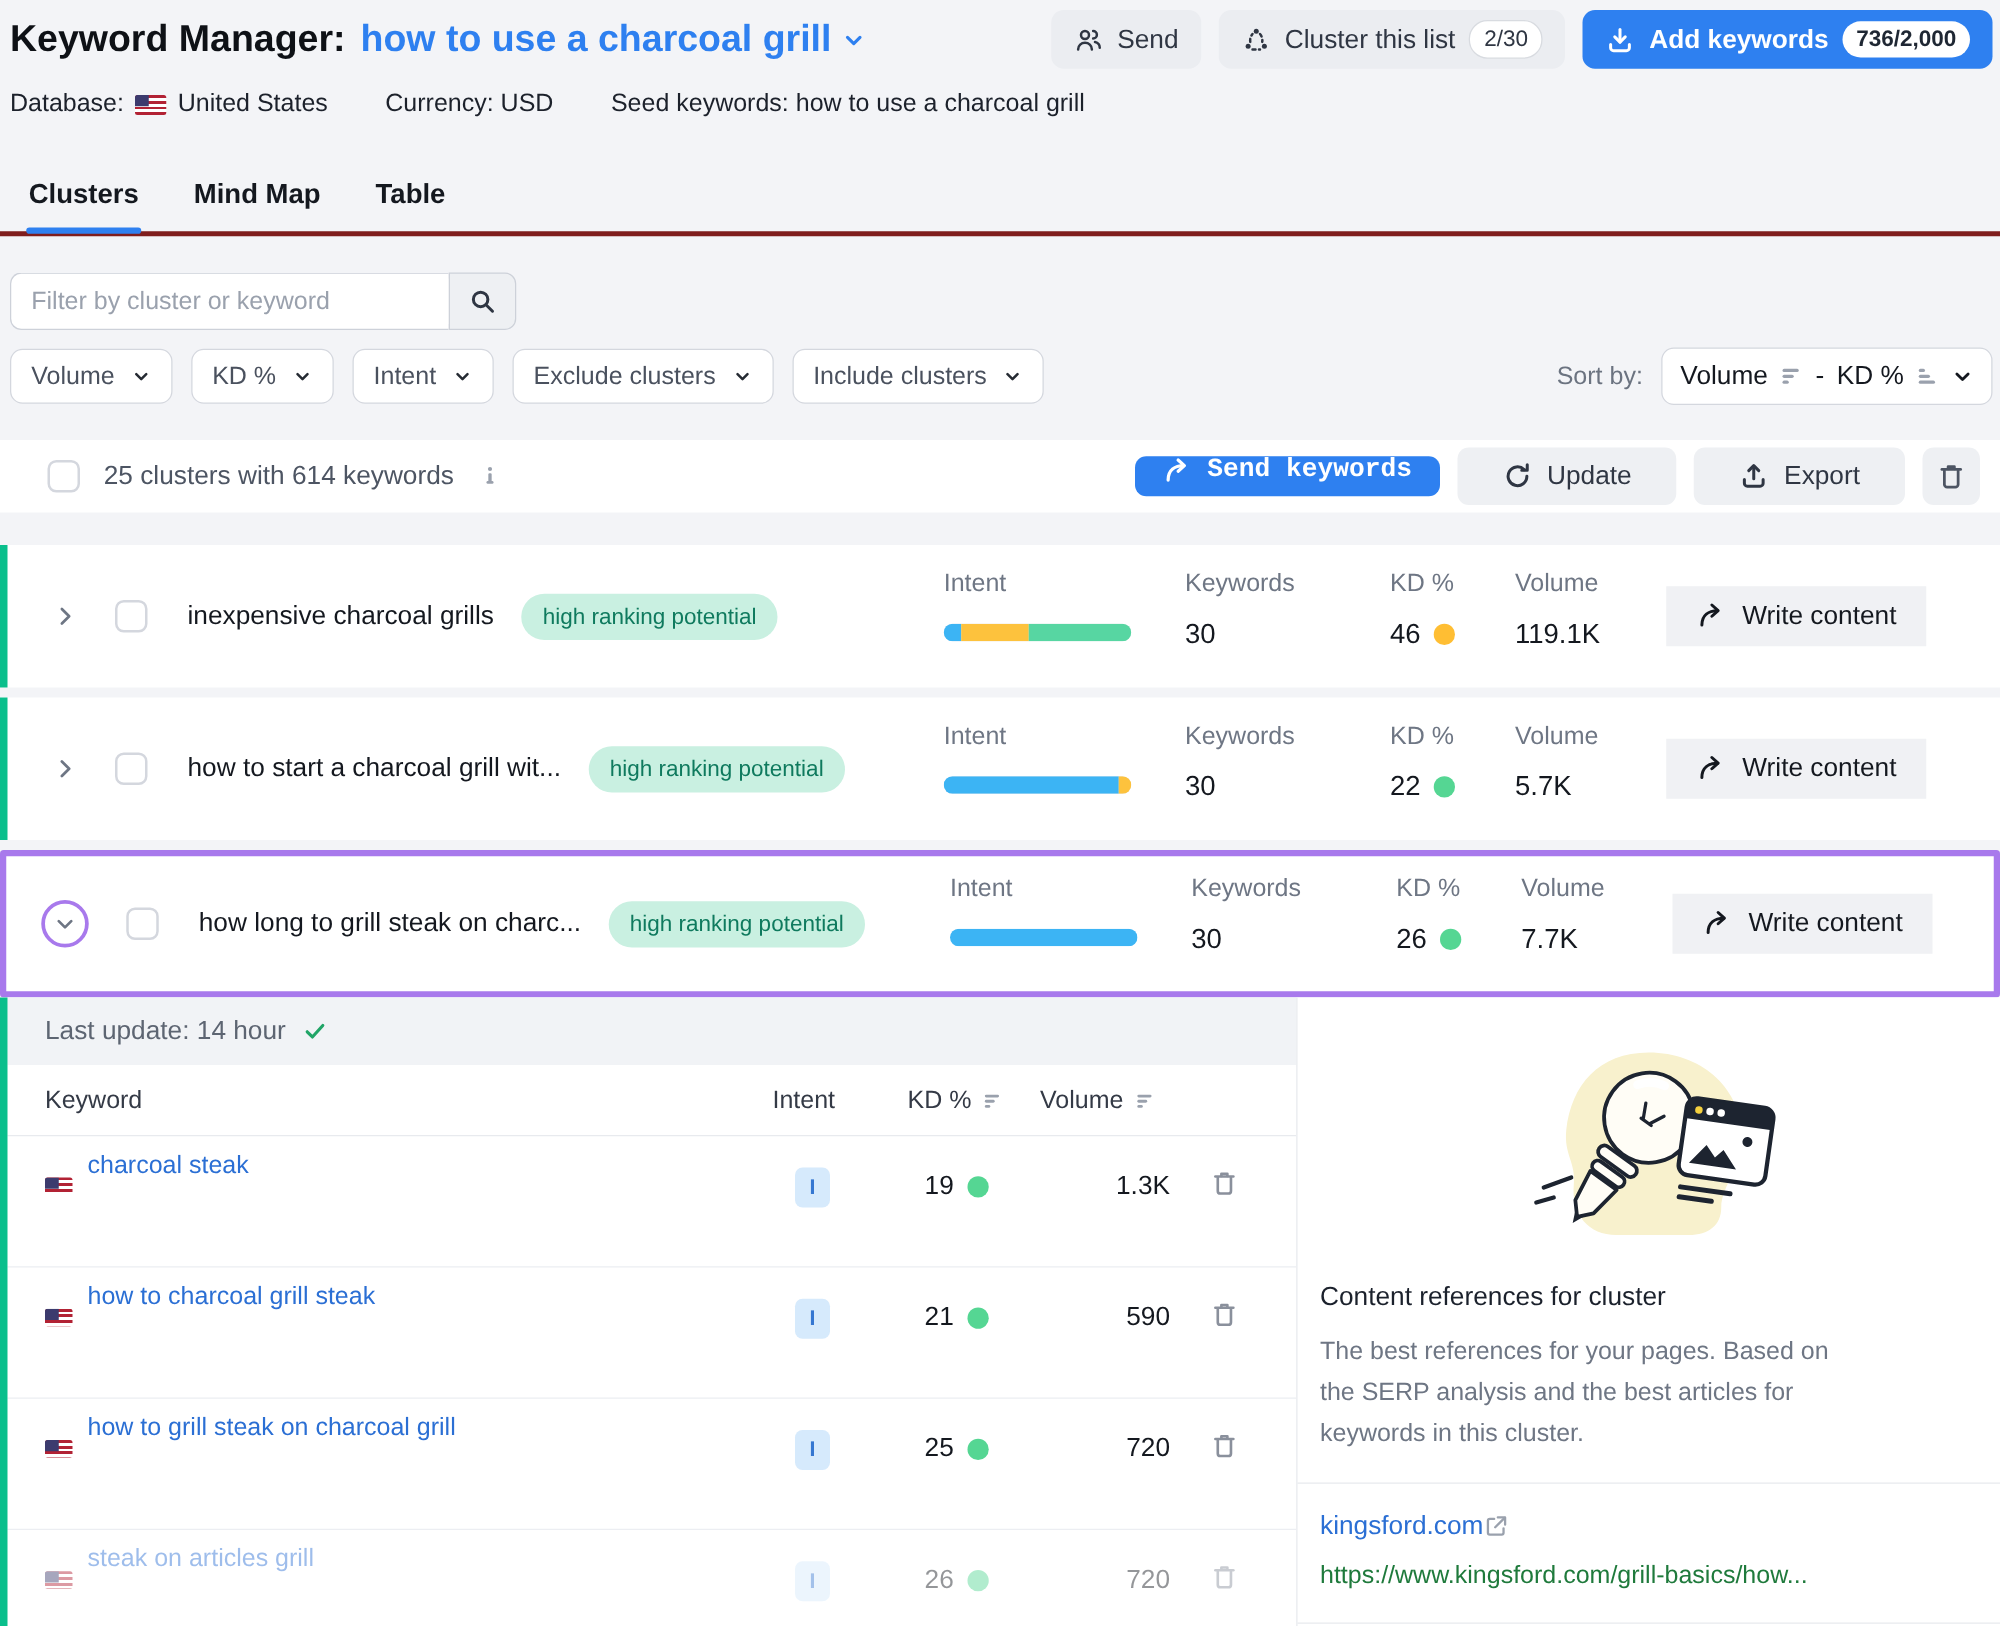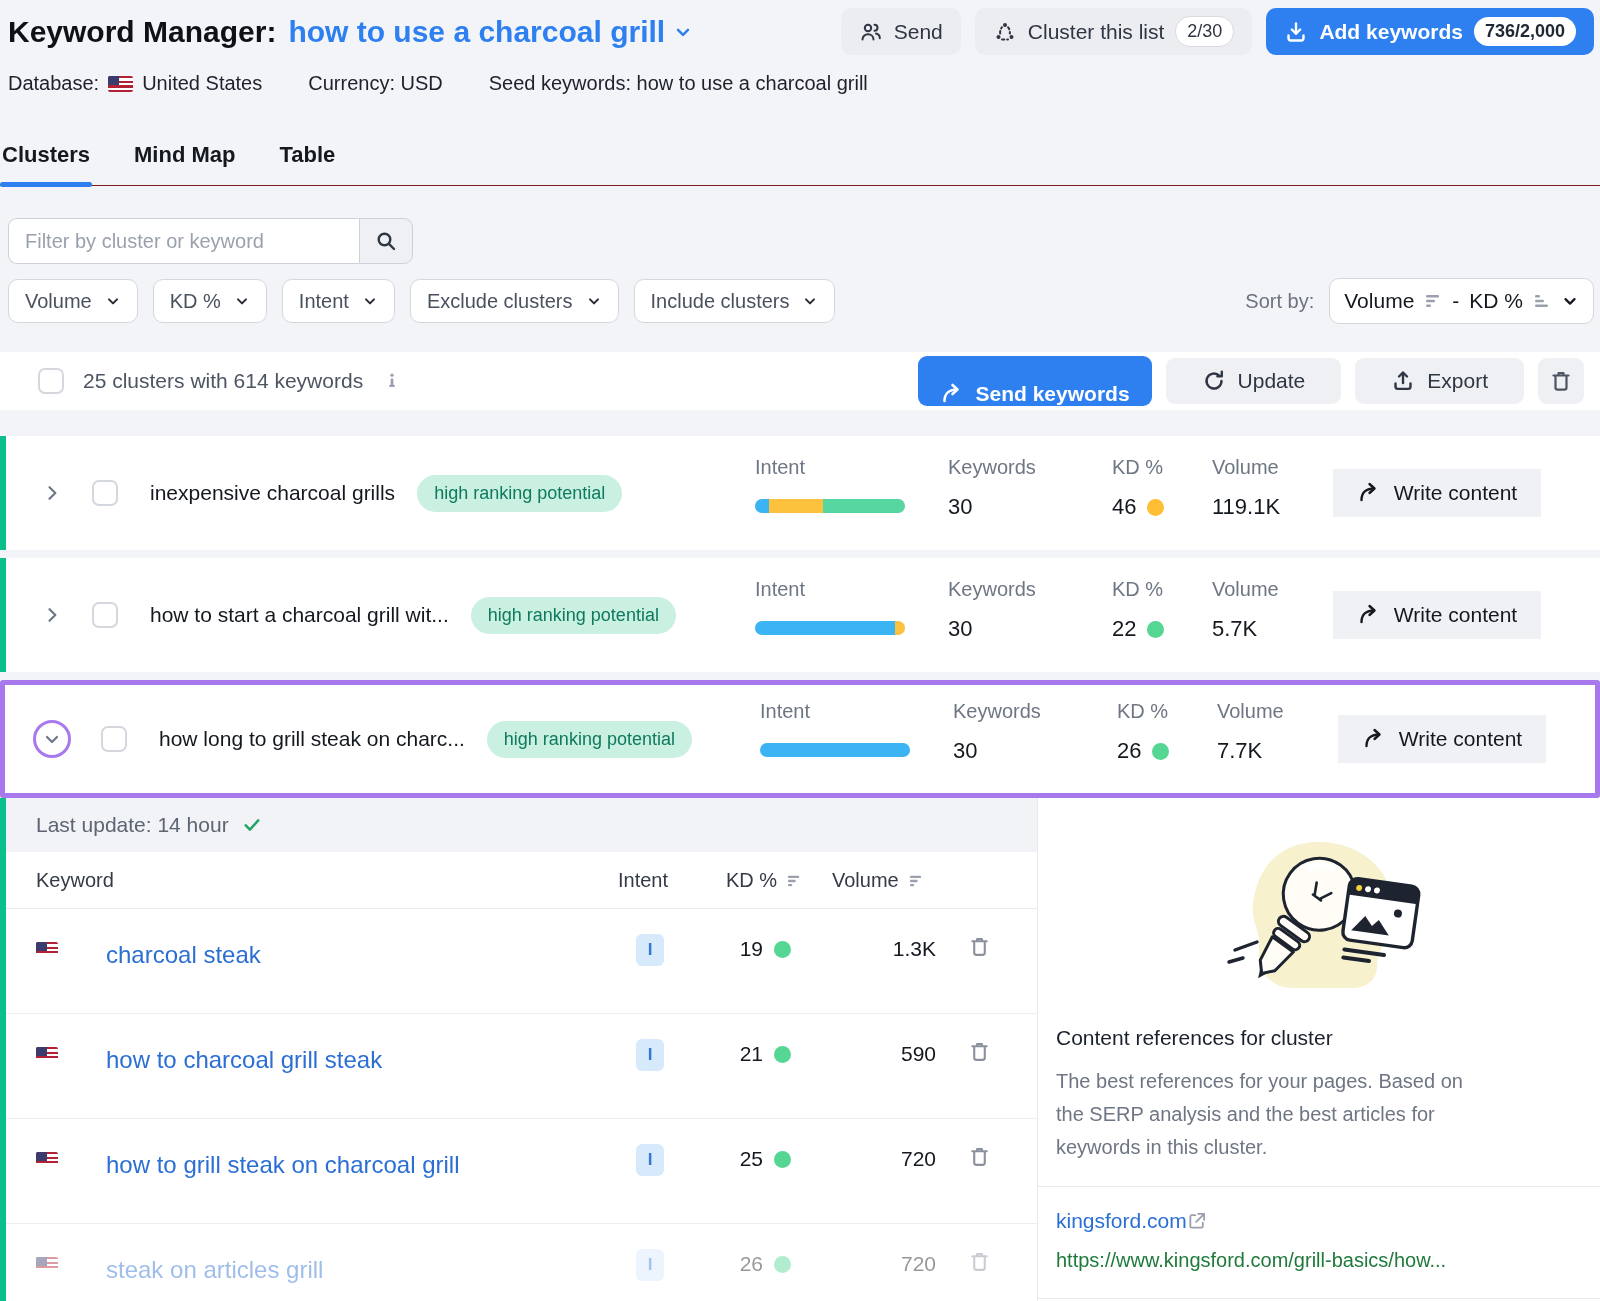--- a/index.html
+++ b/index.html
@@ -20,21 +20,21 @@
   .pill-badge.on-blue{border:none;color:#1f2733;font-weight:bold;}
 
   .meta-row{position:absolute;top:72px;left:8px;display:flex;align-items:center;gap:46px;font-size:20px;color:#1c212b;}
   .meta-item{display:flex;align-items:center;gap:9px;}
   .flag{position:relative;width:25px;height:16px;border-radius:2px;overflow:hidden;flex:0 0 auto;
         background:repeating-linear-gradient(#b22234 0 2.3px,#fff 2.3px 4.6px);}
   .flag::before{content:"";position:absolute;left:0;top:0;width:11px;height:9px;background:#3c3b6e;}
   .flag.small{width:22px;height:14px;}
 
   
-  .tabs-row{position:absolute;top:132px;left:0;right:0;padding-left:0;display:flex;gap:40px;border-bottom:1px solid #7f1d1d;}
+  .tabs-row{position:absolute;top:132px;left:0;right:0;padding-left:21px;display:flex;gap:40px;border-bottom:4px solid #7f1d1d;}
   .tab{position:relative;font-size:22px;font-weight:bold;color:#14181f;padding:10px 2px 17px;}
   .tab.active::after{content:"";position:absolute;left:0;right:0;bottom:-2px;height:5px;border-radius:3px;background:var(--c-accent,#2e80f0);}
 
   
   .search-row{position:absolute;top:218px;left:8px;display:flex;}
   .search-input{width:318px;height:44px;border:1px solid #cdd1d9;border-right:none;border-radius:9px 0 0 9px;
                 background:#fff;font-size:20px;color:#3c4250;padding:0 16px;outline:none;}
   .search-input::placeholder{color:#9aa1ad;}
   .search-btn{width:54px;height:46px;border:1px solid #cdd1d9;border-radius:0 9px 9px 0;background:#eef0f3;
               display:flex;align-items:center;justify-content:center;color:#2f3643;}
@@ -45,22 +45,22 @@
   .sort-pill{height:46px;background:#fff;border:1px solid #d4d7de;border-radius:10px;display:flex;align-items:center;
              gap:10px;padding:0 14px;font-size:21px;color:#14181f;}
   .bars{fill:#9aa1ad;}
 
   
   .toolbar{position:absolute;top:352px;left:0;right:0;height:58px;background:#fff;display:flex;align-items:center;
            gap:19px;padding:0 16px 0 38px;box-sizing:border-box;}
   .checkbox{width:26px;height:26px;border:2px solid #d4d7de;border-radius:7px;background:#fff;box-sizing:border-box;flex:0 0 auto;}
   .selection-text{font-size:21px;color:#4d5563;}
   .toolbar-actions{margin-left:auto;display:flex;align-items:center;gap:14px;}
-  .btn-send{background:var(--c-accent,#2e80f0);color:#fff;height:50px;font-size:21px;font-weight:bold;border-radius:9px;
-            padding:0 22px;display:flex;align-items:flex-end;gap:12px;}
+  .btn-send{background:var(--c-accent,#2e80f0);color:#fff;height:32px;font-size:21px;font-weight:bold;border-radius:9px;
+            padding:0 22px;display:flex;align-items:flex-start;gap:12px;font-family:Liberation Mono, monospace;}
   .btn-tool{background:#eef0f3;color:#2f3643;height:46px;font-size:21px;border-radius:9px;padding:0 36px;
             display:flex;align-items:center;gap:12px;}
   .btn-sq{width:46px;height:46px;background:#eef0f3;border-radius:9px;display:flex;align-items:center;justify-content:center;color:#4d5563;}
 
   
   .cluster-row{position:absolute;left:0;right:0;background:#fff;}
   .cluster-row.striped::before{content:"";position:absolute;left:0;top:0;bottom:0;width:6px;background:var(--c-green_strip,#0abf8c);}
   .cluster-row.selected{border:5px solid var(--c-purple,#a879ec);border-radius:3px;}
   .row-inner{position:relative;height:100%;}
   .row-left{position:absolute;left:0;top:0;bottom:0;display:flex;align-items:center;}
@@ -88,21 +88,21 @@
   
   .detail{position:absolute;top:798px;left:0;right:0;bottom:0;background:#fff;}
   .detail::before{content:"";position:absolute;left:0;top:0;bottom:0;width:6px;background:var(--c-green_strip,#0abf8c);z-index:2;}
   .detail-left{position:absolute;left:6px;top:0;width:1031px;bottom:0;}
   .last-update{height:54px;background:#f1f3f6;display:flex;align-items:center;gap:13px;padding-left:30px;font-size:21px;color:#5d6572;}
   .kw-header{position:relative;height:56px;border-bottom:1px solid #e8eaee;font-size:20px;color:#343a46;}
   .kwh{position:absolute;top:17px;display:flex;align-items:center;gap:9px;}
   .kw-row{position:relative;height:104px;border-bottom:1px solid #eceef2;}
   .kw-row.faded > *{opacity:.45;}
   .kw-flag{position:absolute;left:30px;top:33px;}
-  .kw-link{position:absolute;left:64px;top:32px;font-size:24px;color:var(--c-link,#2b6fd4);text-decoration:none;margin-left:36px;}
+  .kw-link{position:absolute;left:64px;top:12px;font-size:20px;color:var(--c-link,#2b6fd4);text-decoration:none;}
   .kw-intent{position:absolute;left:630px;top:25px;width:28px;height:32px;border-radius:6px;
              background:var(--c-intent_badge_bg,#d6eafc);color:var(--c-intent_badge_text,#3577d1);
              font-weight:bold;font-size:17px;display:flex;align-items:center;justify-content:center;}
   .kw-kd{position:absolute;left:660px;top:28px;width:125px;display:flex;justify-content:flex-end;align-items:center;gap:11px;font-size:21px;color:#14181f;}
   .kw-volume{position:absolute;left:820px;top:28px;width:110px;text-align:right;font-size:21px;color:#14181f;}
   .kw-trash{position:absolute;left:962px;top:26px;color:#8a909c;background:none;padding:0;}
 
   
   .detail-right{position:absolute;left:1037px;top:0;right:0;bottom:0;border-left:1px solid #e8eaee;background:#fff;}
   .illustration{margin:36px auto 0;}

